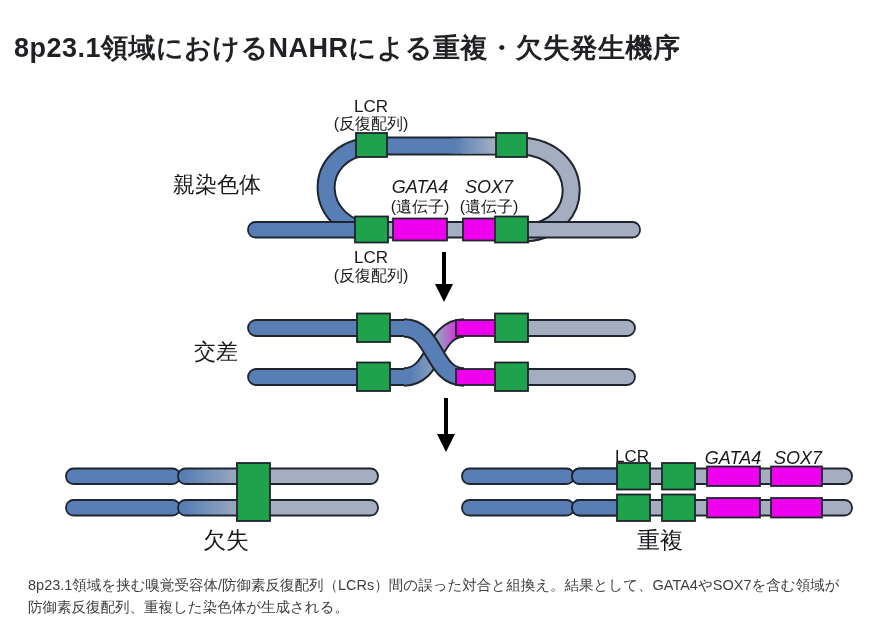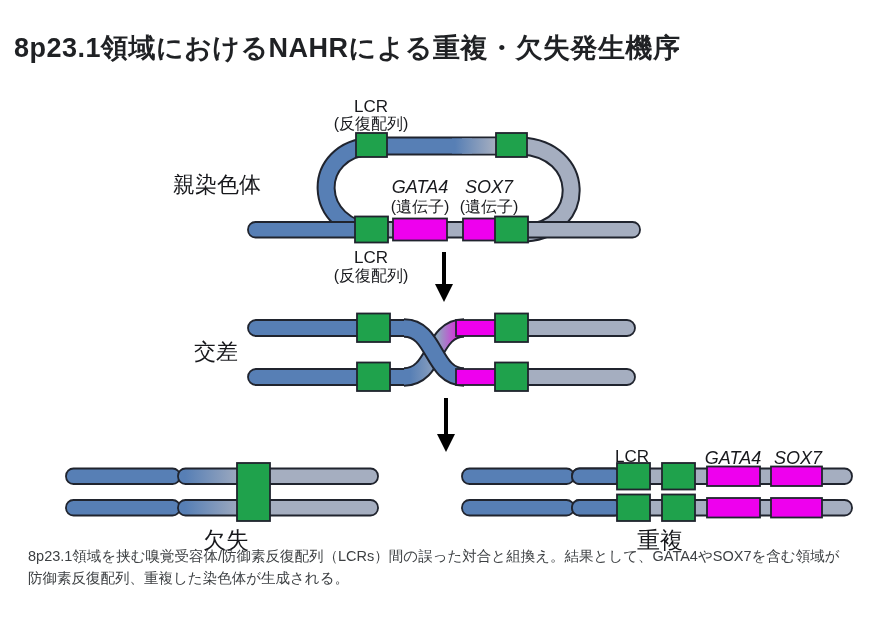--- a/index.html
+++ b/index.html
@@ -1,20 +1,20 @@
 <!DOCTYPE html>
 <html><head>
 <meta charset="utf-8">
 <style>
   html,body{margin:0;padding:0;background:#ffffff;}
   body{font-family:"Liberation Sans", sans-serif;}
   #stage{position:relative;width:887px;height:637px;background:#ffffff;overflow:hidden;}
   #title{position:absolute;left:14px;top:30px;font-size:27px;font-weight:700;color:#1f2124;letter-spacing:0.5px;white-space:nowrap;}
   #diagram-svg{position:absolute;left:0;top:0;}
-  #caption{position:absolute;left:28px;top:545px;width:845px;font-size:14.5px;line-height:22px;color:#3d4043;}
+  #caption{position:absolute;left:28px;top:574px;width:845px;font-size:14.5px;line-height:22px;color:#3d4043;}
   text{font-family:"Liberation Sans", sans-serif;fill:#17181c;}
   .lbl-big{font-size:22px;}
   .lbl-result{font-size:23px;}
   .lbl-sm{font-size:17px;}
   .lbl-sub{font-size:16px;}
   .gene{font-size:18px;font-style:italic;}
   .shape{stroke:#20242e;stroke-width:1.8;}
   .c-blue{fill:#577fb5;}
   .c-gray{fill:#a5aec0;}
   .c-green{fill:#1fa24c;}

